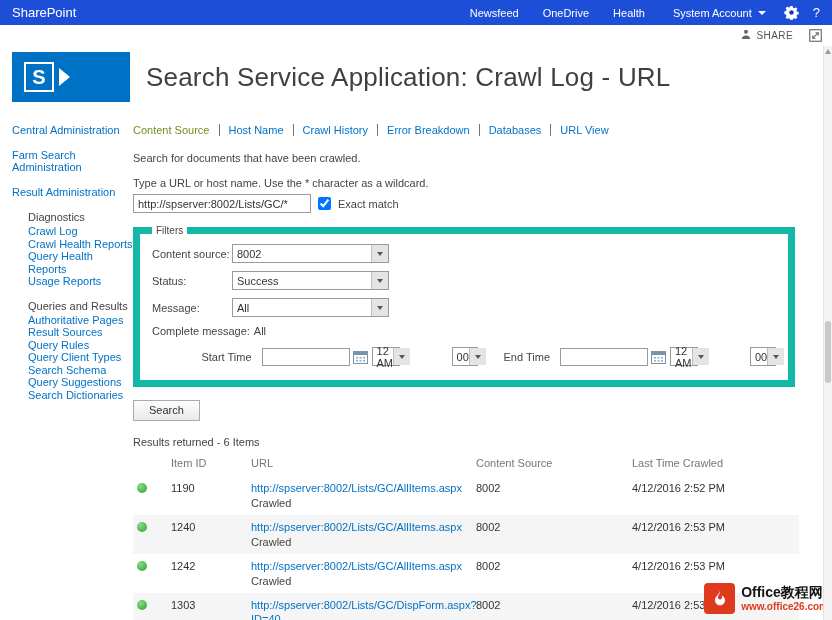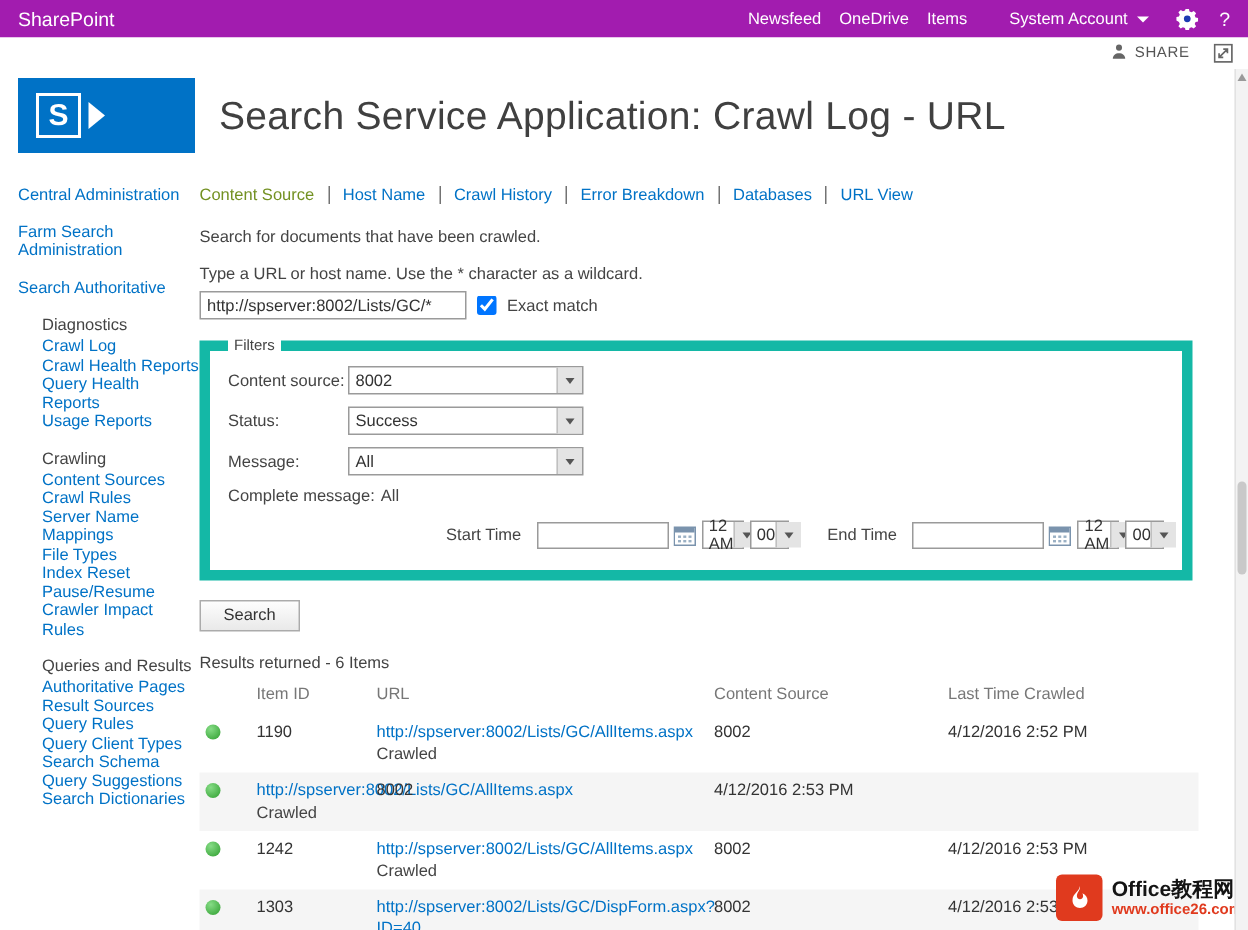--- a/index.html
+++ b/index.html
@@ -5,23 +5,23 @@
   * { margin:0; padding:0; box-sizing:border-box; }
   html,body { width:832px; height:620px; }
   body {
     font-family:"Liberation Sans", sans-serif;
     font-size:11px; color:#333; background:#fff;
     position:relative; overflow:hidden;
   }
   a { text-decoration:none; cursor:pointer; }
 
   
-  .suite-bar { height:25px; background:#a21caf; display:flex; align-items:center; padding:0 12px; color:#fff; }
+  .suite-bar { height:25px; background:#1d4ed8; display:flex; align-items:center; padding:0 12px; color:#fff; }
   .brand { font-size:13px; margin-right:auto; }
-  .suite-links { display:flex; align-items:center; gap:12px; margin-right:28px; }
+  .suite-links { display:flex; align-items:center; gap:24px; margin-right:28px; }
   .suite-links a { color:#fff; font-size:11px; }
   .account { display:flex; align-items:center; gap:6px; margin-right:18px; cursor:pointer; }
   .caret-down { width:0; height:0; border-left:4px solid transparent; border-right:4px solid transparent; border-top:4px solid #fff; }
   .suite-icon { display:flex; align-items:center; margin-right:14px; cursor:pointer; }
   .help { font-size:13px; cursor:pointer; }
 
   
   .ribbon-bar { height:21px; background:#fff; display:flex; align-items:center; justify-content:flex-end; gap:16px; padding-right:10px; }
   .share { display:flex; align-items:center; gap:5px; color:#555; font-size:10px; letter-spacing:.4px; cursor:pointer; }
   .focus-btn { display:flex; align-items:center; cursor:pointer; }
@@ -61,21 +61,21 @@
   .filter-row { display:flex; align-items:center; margin-bottom:8px; }
   .filter-label { width:80px; color:#444; flex-shrink:0; }
   .fselect { width:157px; height:19px; border:1px solid #9a9a9a; background:#fff; display:flex; align-items:center; justify-content:space-between; padding-left:4px; cursor:pointer; }
   .fselect-btn { width:17px; height:17px; background:#e4e4e4; border-left:1px solid #c0c0c0; display:flex; align-items:center; justify-content:center; flex-shrink:0; }
   .caret-sm { width:0; height:0; border-left:3.5px solid transparent; border-right:3.5px solid transparent; border-top:4px solid #555; }
   .time-row { display:flex; align-items:center; margin:3px 0 2px;justify-content:flex-end; }
   .time-label { color:#444; margin-right:10px; }
   .time-input { width:88px; height:18px; border:1px solid #9a9a9a; margin-right:3px; font-family:inherit; font-size:11px; padding:0 3px; }
   .cal { display:flex; margin-right:4px; cursor:pointer; }
   .fselect.hour { width:28px; margin-right:4px; }
-  .fselect.minute { width:26px; }
+  .fselect.minute { width:26px;margin-left:48px; }
   .end-group { display:flex; align-items:center; margin-left:26px; }
 
   .search-btn { padding:3px 15px 4px; border:1px solid #ababab; background:linear-gradient(#fdfdfd,#e9e9e9); font-size:11px; font-family:inherit; color:#333; margin-bottom:15px; cursor:pointer; }
 
   .results-summary { color:#444; margin-bottom:9px; }
 
   
   .results-table { width:666px; }
   .trow { display:grid; grid-template-columns:38px 80px 225px 156px 167px; }
   .thead { color:#777; margin-bottom:7px; }
@@ -100,21 +100,21 @@
   .sb-thumb { position:absolute; top:275px; left:1px; width:6px; height:62px; background:#c9c9c9; border-radius:3px; }
 </style>
 </head>
 <body>
 
 <div class="suite-bar">
   <span class="brand">SharePoint</span>
   <div class="suite-links">
     <a>Newsfeed</a>
     <a>OneDrive</a>
-    <a>Items</a>
+    <a>Health</a>
   </div>
   <div class="account">
     <span>System Account</span>
     <span class="caret-down"></span>
   </div>
   <span class="suite-icon">
     <svg width="15" height="15" viewBox="0 0 16 16">
         <path fill="#fff" d="M6.8 1h2.4l.4 1.8 1.5.6 1.5-1 1.7 1.7-1 1.5.6 1.5 1.8.4v2.4l-1.8.4-.6 1.5 1 1.5-1.7 1.7-1.5-1-1.5.6-.4 1.8H6.8l-.4-1.8-1.5-.6-1.5 1-1.7-1.7 1-1.5-.6-1.5L.3 9.2V6.8l1.8-.4.6-1.5-1-1.5 1.7-1.7 1.5 1 1.5-.6z"></path>
         <circle cx="8" cy="8" r="2.4" fill="#1d3ab2"></circle>
       </svg>
@@ -148,40 +148,30 @@
     <div class="logo-chevron"></div>
   </div>
   <h1 class="page-title">Search Service Application: Crawl Log - URL</h1>
 </div>
 
 <div class="content">
 
   <nav class="sidebar">
     <a class="top-link">Central Administration</a>
     <a class="top-link">Farm Search Administration</a>
-    <a class="top-link">Search Authoritative</a>
+    <a class="top-link">Result Administration</a>
 
     <div class="section">
       <div class="section-title">Diagnostics</div>
       <a>Crawl Log</a>
       <a>Crawl Health Reports</a>
       <a>Query Health Reports</a>
       <a>Usage Reports</a>
     </div>
 
-    <div class="section">
-      <div class="section-title">Crawling</div>
-      <a>Content Sources</a>
-      <a>Crawl Rules</a>
-      <a>Server Name Mappings</a>
-      <a>File Types</a>
-      <a>Index Reset</a>
-      <a>Pause/Resume</a>
-      <a>Crawler Impact Rules</a>
-    </div>
 
     <div class="section">
       <div class="section-title">Queries and Results</div>
       <a>Authoritative Pages</a>
       <a>Result Sources</a>
       <a>Query Rules</a>
       <a>Query Client Types</a>
       <a>Search Schema</a>
       <a>Query Suggestions</a>
       <a>Search Dictionaries</a>
@@ -328,20 +318,21 @@
         <div class="cell-url">
           <a>http://spserver:8002/Lists/GC/AllItems.aspx</a>
           <div class="crawl-status">Crawled</div>
         </div>
         <div class="cell-src">8002</div>
         <div class="cell-time">4/12/2016 2:52 PM</div>
       </div>
 
       <div class="trow row alt">
         <div class="cell-dot"><span class="dot"></span></div>
+        <div class="cell-id">1240</div>
         <div class="cell-url">
           <a>http://spserver:8002/Lists/GC/AllItems.aspx</a>
           <div class="crawl-status">Crawled</div>
         </div>
         <div class="cell-src">8002</div>
         <div class="cell-time">4/12/2016 2:53 PM</div>
       </div>
 
       <div class="trow row">
         <div class="cell-dot"><span class="dot"></span></div>

